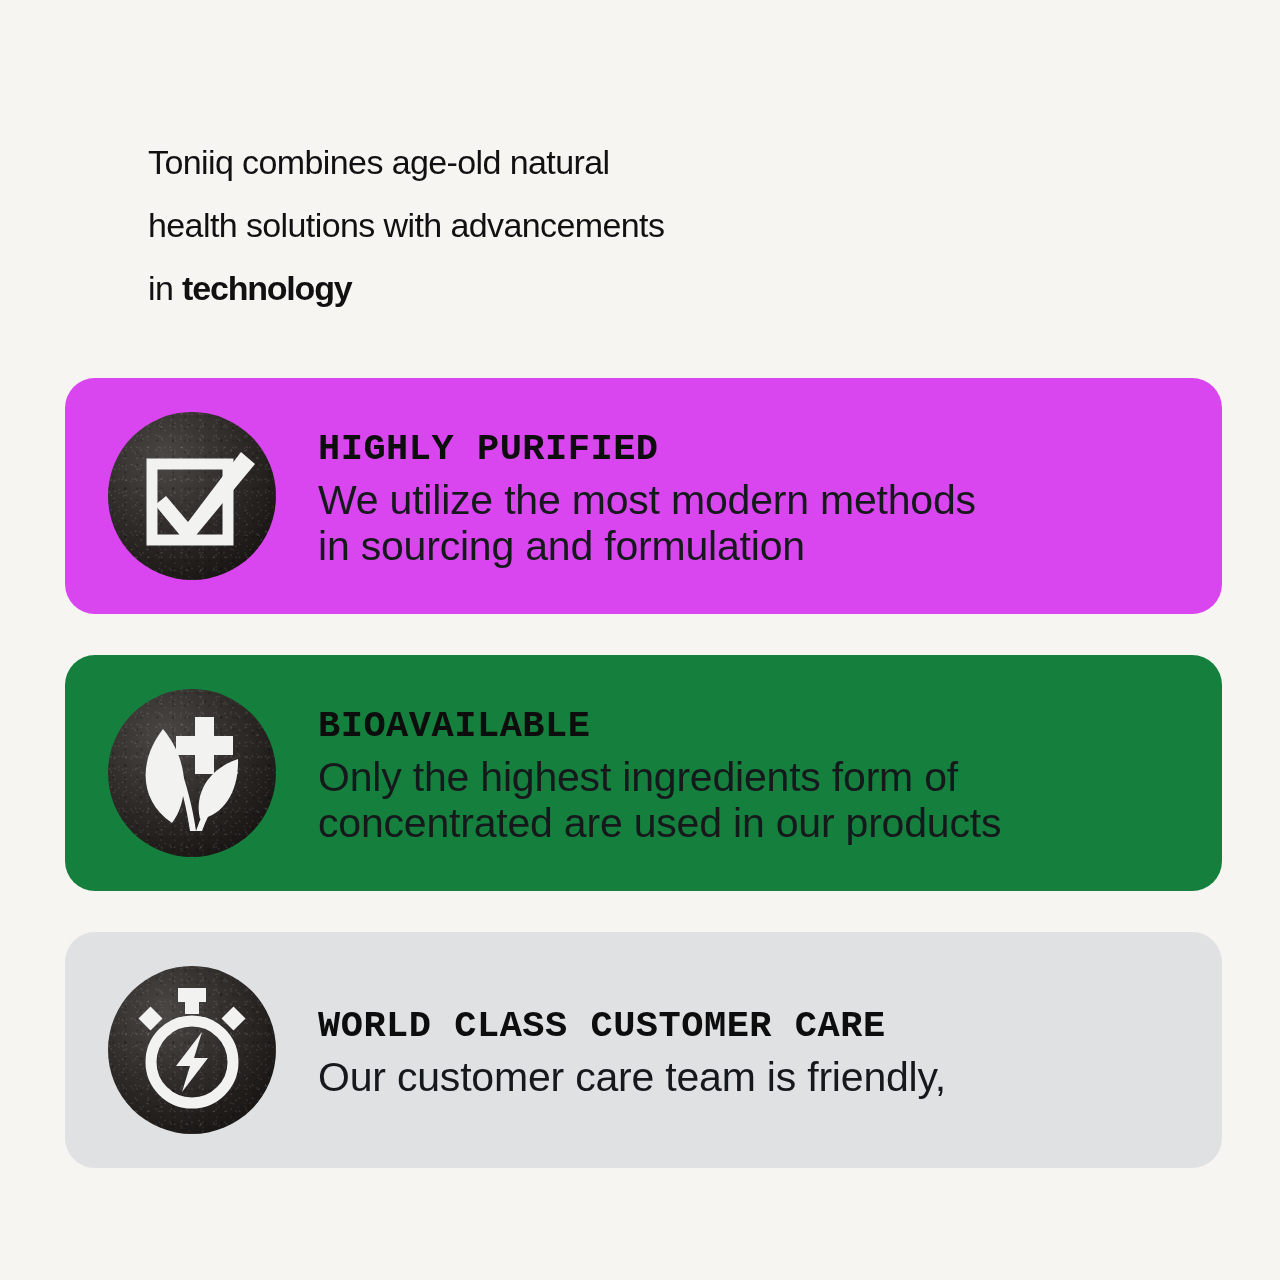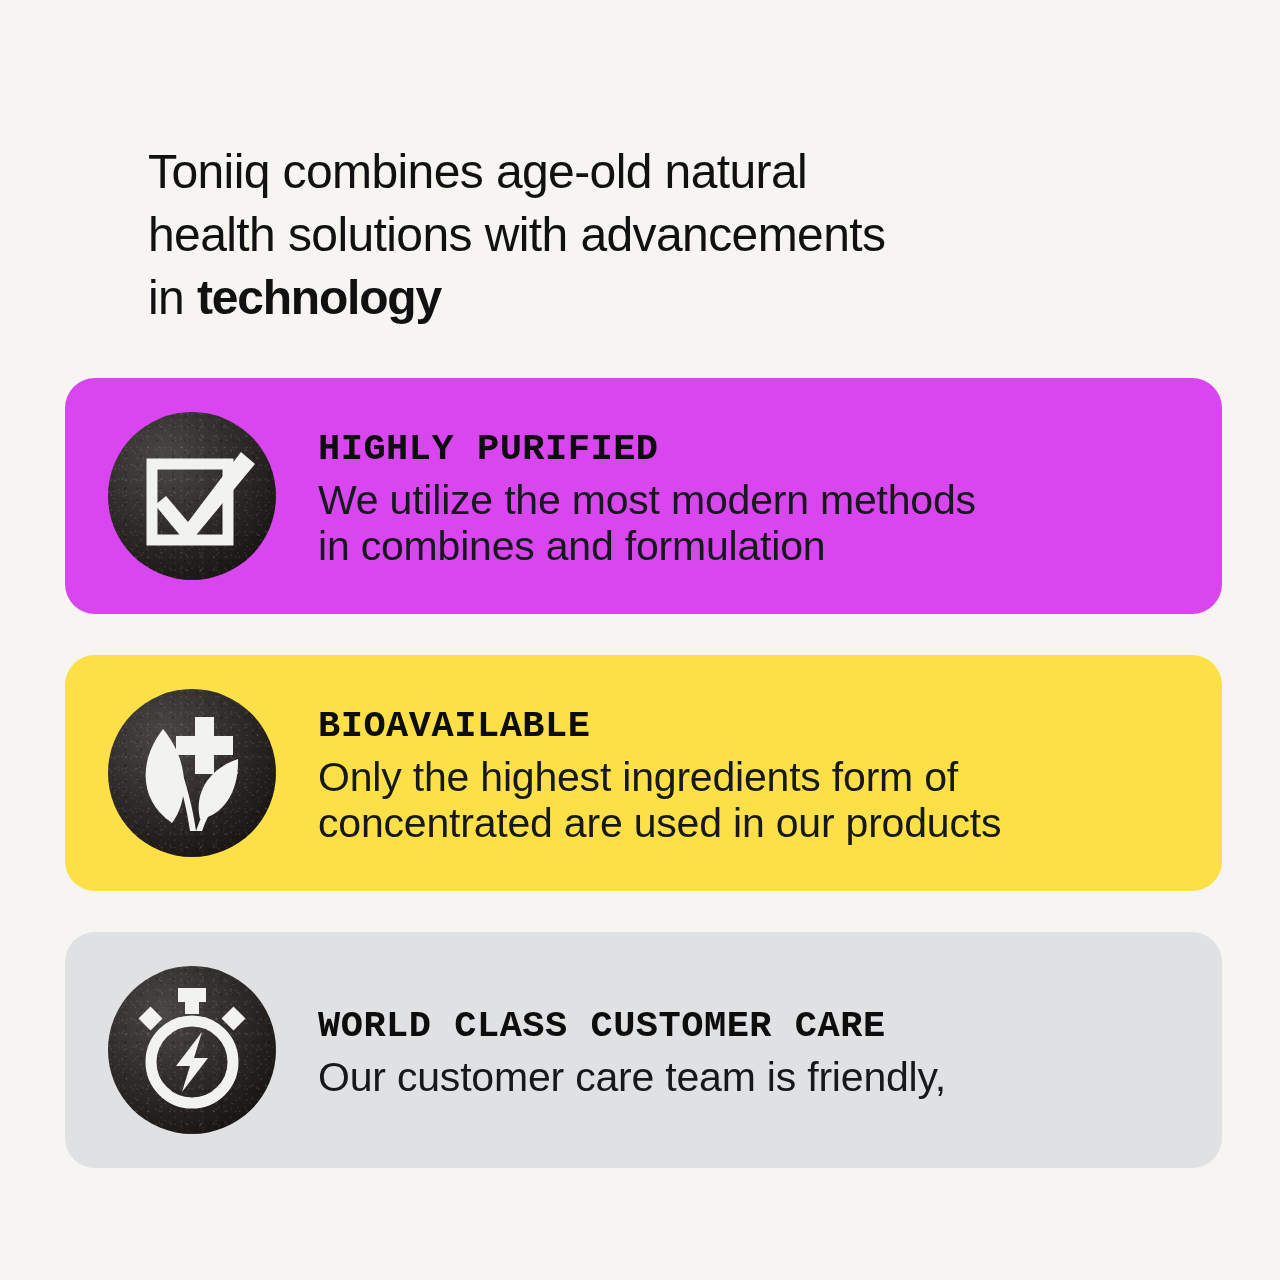--- a/index.html
+++ b/index.html
@@ -21,21 +21,21 @@
     box-sizing: border-box;
   }
 
   
   .headline {
     position: absolute;
     left: 148px;
     top: 108px;
     width: 930px;
     font-family: "Liberation Sans", sans-serif;
-    font-size: 48px;
+    font-size: 34px;
     line-height: 63px;
     letter-spacing: -0.6px;
     color: #111111;
     font-weight: 400;
   }
   .headline .hl-line {
     display: block;
     white-space: nowrap;
   }
   .headline .strong {
@@ -58,21 +58,21 @@
     height: 236px;
     border-radius: 30px;
     margin-bottom: 41px;
     display: flex;
     align-items: center;
     padding-left: 43px;
   }
   .card:last-child { margin-bottom: 0; }
 
   .card-1 { background: #d946ef; }
-  .card-2 { background: #fde047; }
+  .card-2 { background: #15803d; }
   .card-3 { background: #e0e1e3; margin-top: 24px; }
 
   
   .icon-badge {
     position: relative;
     flex: 0 0 auto;
     width: 168px;
     height: 168px;
     border-radius: 50%;
     background:
@@ -153,21 +153,21 @@
           <g fill="none" stroke="#f2f2f0" stroke-width="11">
             <rect x="44" y="52" width="76" height="76"></rect>
           </g>
           <path d="M58 84 L80 110 L133 40 L147 52 L80 133 L47 93 Z" fill="#f2f2f0"></path>
         </svg>
       </div>
       <div class="card-text">
         <div class="card-title">HIGHLY PURIFIED</div>
         <div class="card-desc">
           <span>We utilize the most modern methods</span>
-          <span>in combines and formulation</span>
+          <span>in sourcing and formulation</span>
         </div>
       </div>
     </div>
 
     <div class="card card-2">
       <div class="icon-badge">
         <svg viewBox="0 0 168 168" xmlns="http://www.w3.org/2000/svg" aria-hidden="true">
 
           <path d="M87 28 h19 v19 h19 v19 h-19 v19 h-19 v-19 h-19 v-19 h19 z" fill="#f2f2f0"></path>
 

